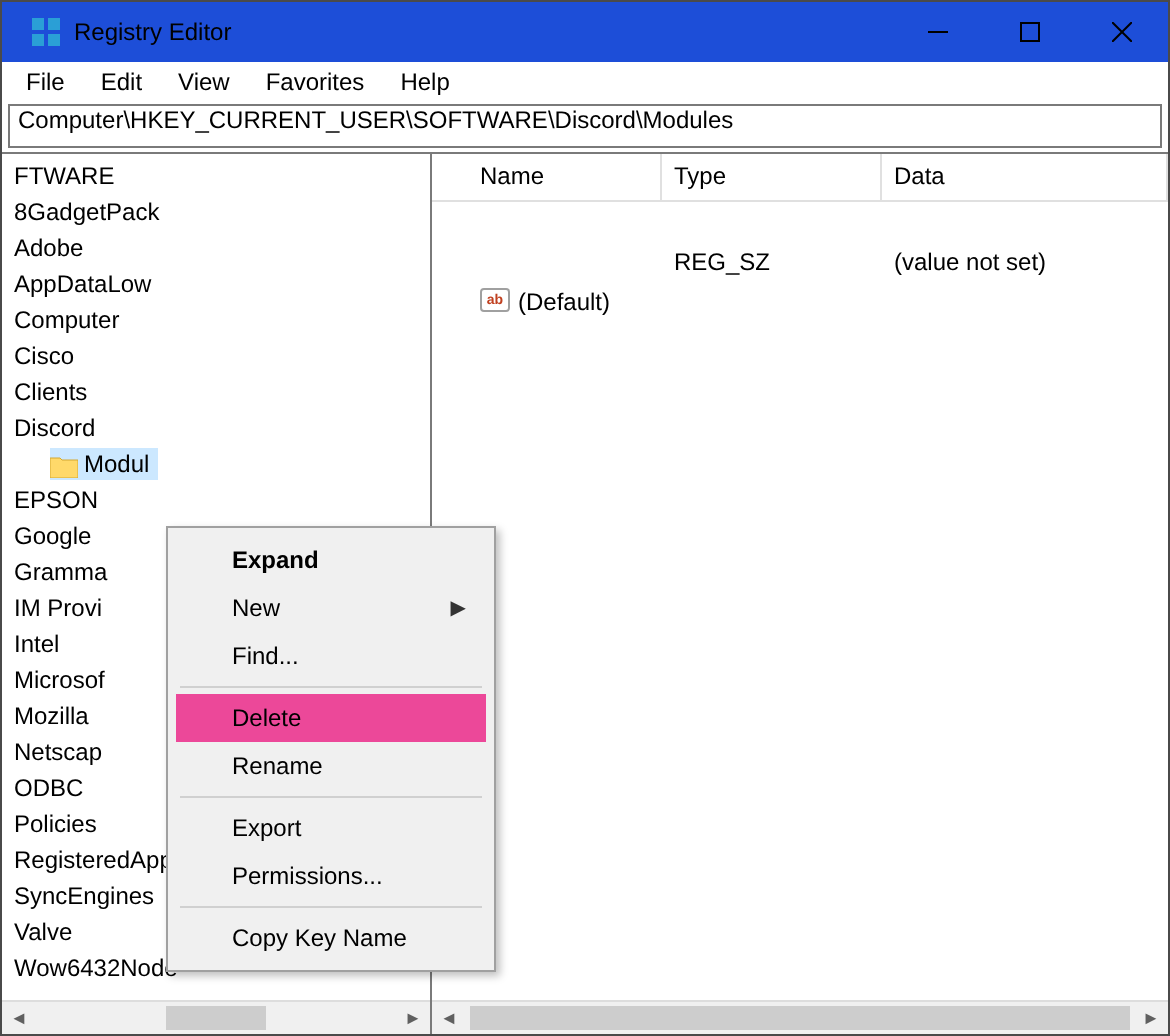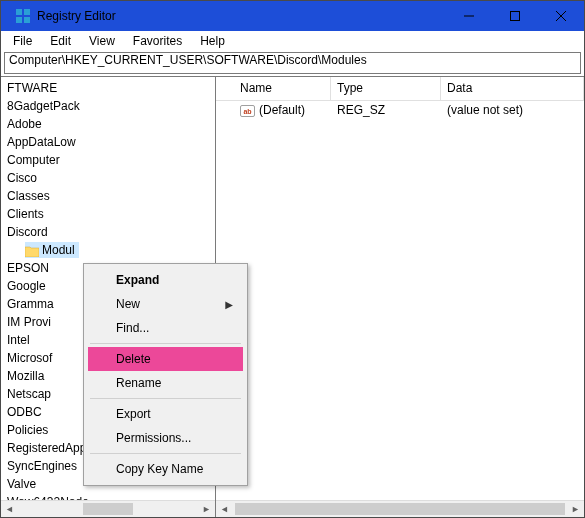--- a/index.html
+++ b/index.html
@@ -25,21 +25,21 @@
 .scroll-thumb { flex: 0 0 50px; background: #cdcdcd; margin: 2px 0; }
 .scroll-track { flex: 1; }
 .listview { flex: 1; display: flex; flex-direction: column; overflow: hidden; }
 .listheader { height: 24px; display: flex; border-bottom: 1px solid #e0e0e0; }
 .colh { padding: 4px 6px; font-size: 12px; border-right: 1px solid #e0e0e0; }
 .colh.name { flex: 0 0 115px; padding-left: 24px; }
 .colh.type { flex: 0 0 110px; }
 .colh.data { flex: 1; }
 .listbody { flex: 1; overflow: hidden; }
 .listrow { display: flex; padding: 2px 0; align-items: center; font-size: 12px; }
-.listrow .c1 { flex: 0 0 115px; padding-left: 24px; display: flex; align-items: flex-end; gap: 4px; }
+.listrow .c1 { flex: 0 0 115px; padding-left: 24px; display: flex; align-items: flex-start; gap: 4px; margin-top: 41px; }
 .listrow .c2 { flex: 0 0 110px; padding-left: 6px; }
 .listrow .c3 { flex: 1; padding-left: 6px; }
 .ab-icon { width: 15px; height: 12px; font-size: 7px; font-weight: bold; color: #c04020; border: 1px solid #a0a0a0; border-radius: 2px; display: flex; align-items: center; justify-content: center; background: #fff; padding: 0 1px; }
 .list-hscroll { height: 17px; border-top: 1px solid #ddd; display: flex; background: #f0f0f0; }
 .hscroll-track { flex: 1; margin: 2px; background: #cdcdcd; }
 .contextmenu { position: absolute; left: 83px; top: 263px; width: 165px; background: #f0f0f0; border: 1px solid #a0a0a0; box-shadow: 2px 2px 4px rgba(0,0,0,0.25); padding: 4px; z-index: 100; }
 .cmitem { padding: 5px 10px 5px 28px; font-size: 12px; cursor: pointer; display: flex; justify-content: space-between; align-items: center; }
 .cmitem.bold { font-weight: bold; }
 .cmitem.hover { background: #ec4899; }
 .cmsep { height: 1px; background: #d0d0d0; margin: 3px 2px; }
@@ -93,21 +93,20 @@
 
   <div class="content">
     <div class="tree">
       <div class="treelist" id="treelist">
           <div class="treerow">FTWARE</div>
           <div class="treerow">8GadgetPack</div>
           <div class="treerow">Adobe</div>
           <div class="treerow">AppDataLow</div>
           <div class="treerow">Computer</div>
           <div class="treerow">Cisco</div>
-          <div class="treerow">Classes</div>
           <div class="treerow">Clients</div>
           <div class="treerow">Discord</div>
           <div class="treerow indent">
             <span class="treerow selected" style="padding: 0px 4px 0px 0px; display: inline-flex; align-items: center;">
               <span class="folder-icon"><svg width="14" height="11" viewBox="0 0 14 11">
                   <path d="M0 1 L5 1 L6 2 L14 2 L14 11 L0 11 Z" fill="#ffd96a" stroke="#d4a830" stroke-width="0.5"></path>
                 </svg></span>
               <span>Modul</span>
             </span>
           </div>

